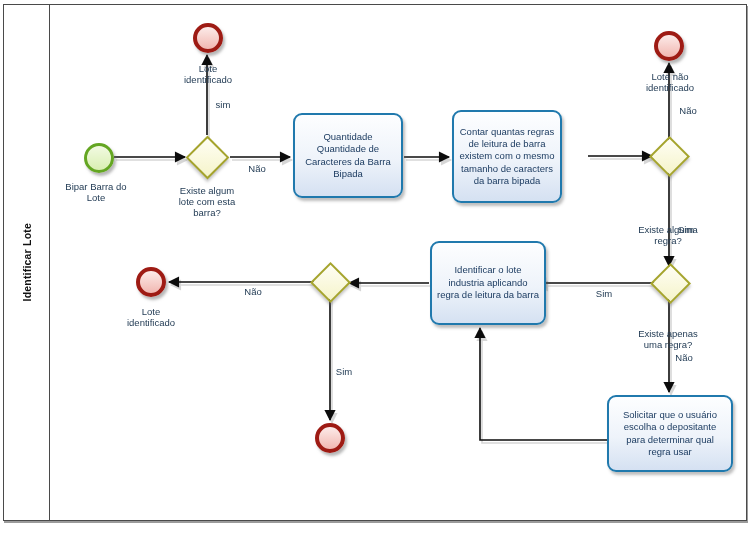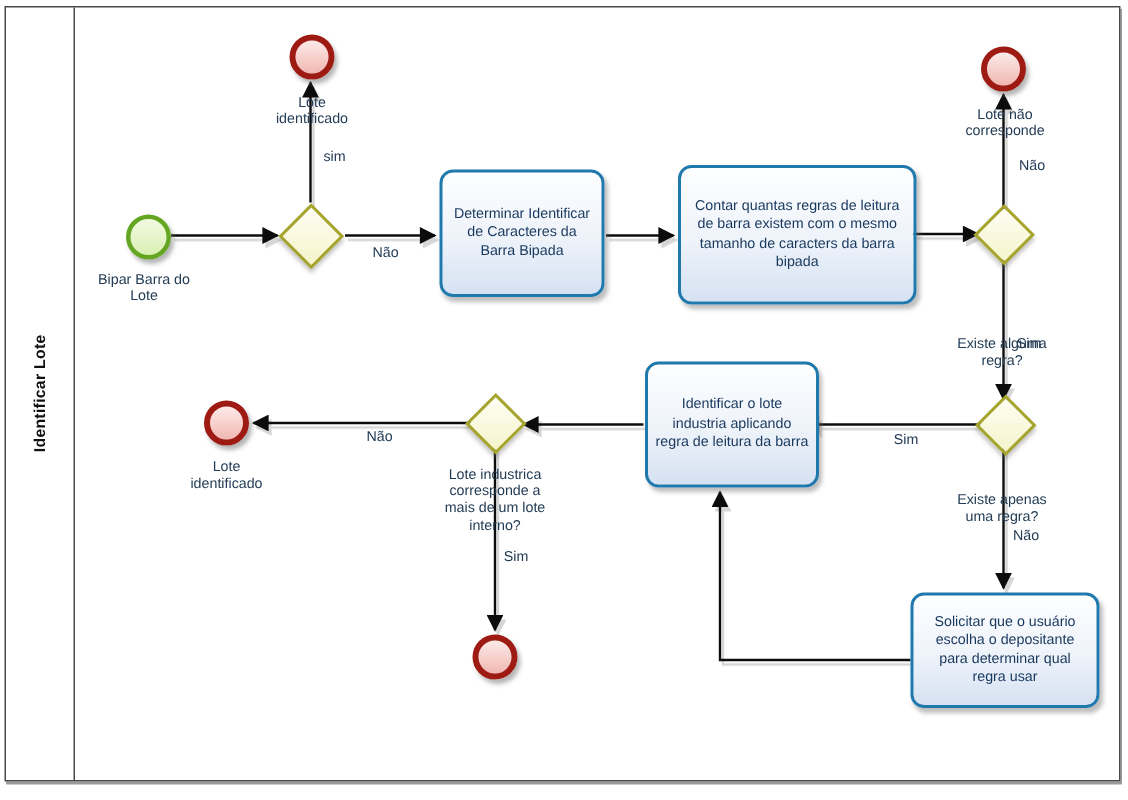--- a/index.html
+++ b/index.html
@@ -41,21 +41,21 @@
   #n-start{left:84px;top:143px;}
   #n-end-top{left:193px;top:23px;}
   #n-end-topright{left:654px;top:31px;}
   #n-end-left{left:136px;top:267px;}
   #n-end-bottom{left:315px;top:423px;}
   #n-gw1{left:192px;top:142px;width:31px;height:31px;}
   #n-gw2{left:655px;top:142px;}
   #n-gw3{left:656px;top:269px;}
   #n-gw4{left:316px;top:268px;}
   #n-task1{left:293px;top:113px;width:110px;height:85px;}
-  #n-task2{left:452px;top:110px;width:159px;height:93px;}
+  #n-task2{left:452px;top:110px;width:110px;height:93px;}
   #n-task3{left:430px;top:241px;width:116px;height:84px;}
   #n-task4{left:607px;top:395px;width:126px;height:77px;}
   
   #l-start{left:60px;top:181px;width:72px;}
   #l-gw1{left:172px;top:185px;width:70px;}
   #l-end-top{left:177px;top:63px;width:62px;}
   #l-end-topright{left:639px;top:71px;width:62px;}
   #l-gw2{left:633px;top:186px;width:70px;margin-top:38px;}
   #l-gw3{left:633px;top:312px;width:70px;margin-top:16px;}
   #l-gw4{left:290px;top:311px;width:80px;}
@@ -108,31 +108,31 @@
   <div class="event end" id="n-end-top"></div>
   <div class="event end" id="n-end-topright"></div>
   <div class="event end" id="n-end-left"></div>
   <div class="event end" id="n-end-bottom"></div>
 
   <div class="gateway" id="n-gw1"></div>
   <div class="gateway" id="n-gw2"></div>
   <div class="gateway" id="n-gw3"></div>
   <div class="gateway" id="n-gw4"></div>
 
-  <div class="task" id="n-task1">Determinar Identificar de Caracteres da Barra Bipada</div>
+  <div class="task" id="n-task1">Quantidade Quantidade de Caracteres da Barra Bipada</div>
   <div class="task" id="n-task2">Contar quantas regras de leitura de barra existem com o mesmo tamanho de caracters da barra bipada</div>
   <div class="task" id="n-task3">Identificar o lote industria aplicando regra de leitura da barra</div>
   <div class="task" id="n-task4">Solicitar que o usuário escolha o depositante para determinar qual regra usar</div>
 
   <div class="nlabel" id="l-start">Bipar Barra do Lote</div>
+  <div class="nlabel" id="l-gw1">Existe algum lote com esta barra?</div>
   <div class="nlabel" id="l-end-top">Lote identificado</div>
-  <div class="nlabel" id="l-end-topright">Lote não corresponde</div>
+  <div class="nlabel" id="l-end-topright">Lote não identificado</div>
   <div class="nlabel" id="l-gw2">Existe alguma regra?</div>
   <div class="nlabel" id="l-gw3">Existe apenas uma regra?</div>
-  <div class="nlabel" id="l-gw4">Lote industrica corresponde a mais de um lote interno?</div>
   <div class="nlabel" id="l-end-left">Lote identificado</div>
 
   <span class="elabel" id="e-sim1">sim</span>
   <span class="elabel" id="e-nao1">Não</span>
   <span class="elabel" id="e-nao2">Não</span>
   <span class="elabel" id="e-sim2">Sim</span>
   <span class="elabel" id="e-sim3">Sim</span>
   <span class="elabel" id="e-nao3">Não</span>
   <span class="elabel" id="e-nao4">Não</span>
   <span class="elabel" id="e-sim4">Sim</span>

